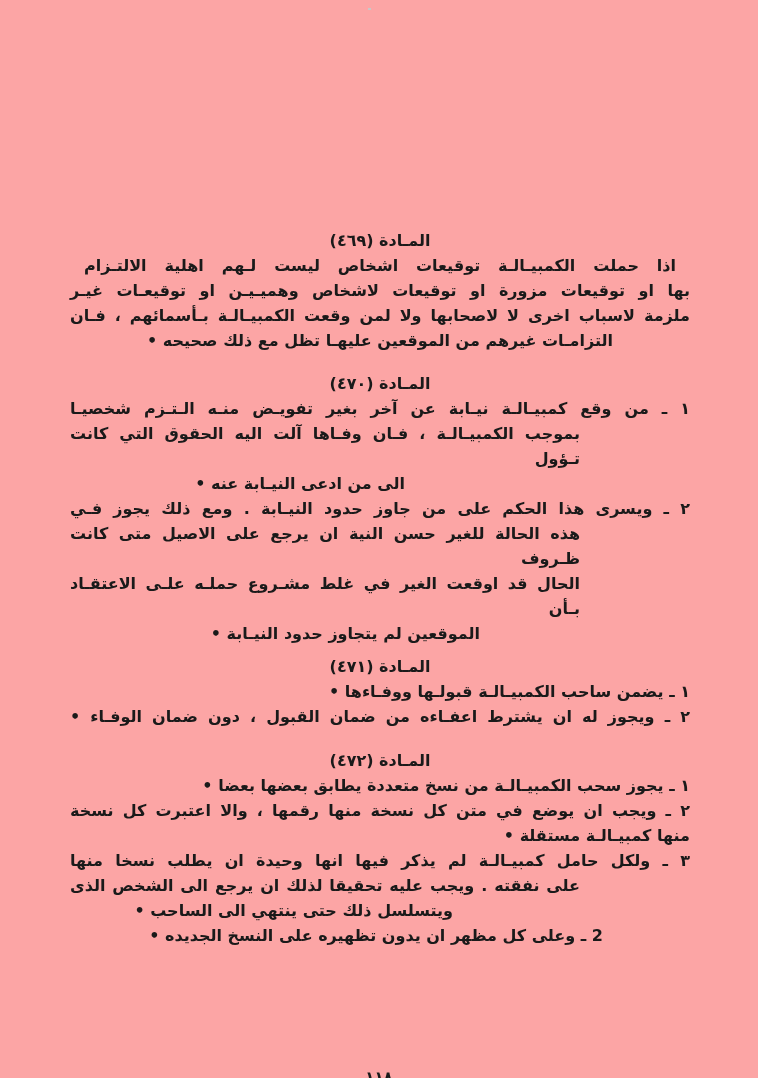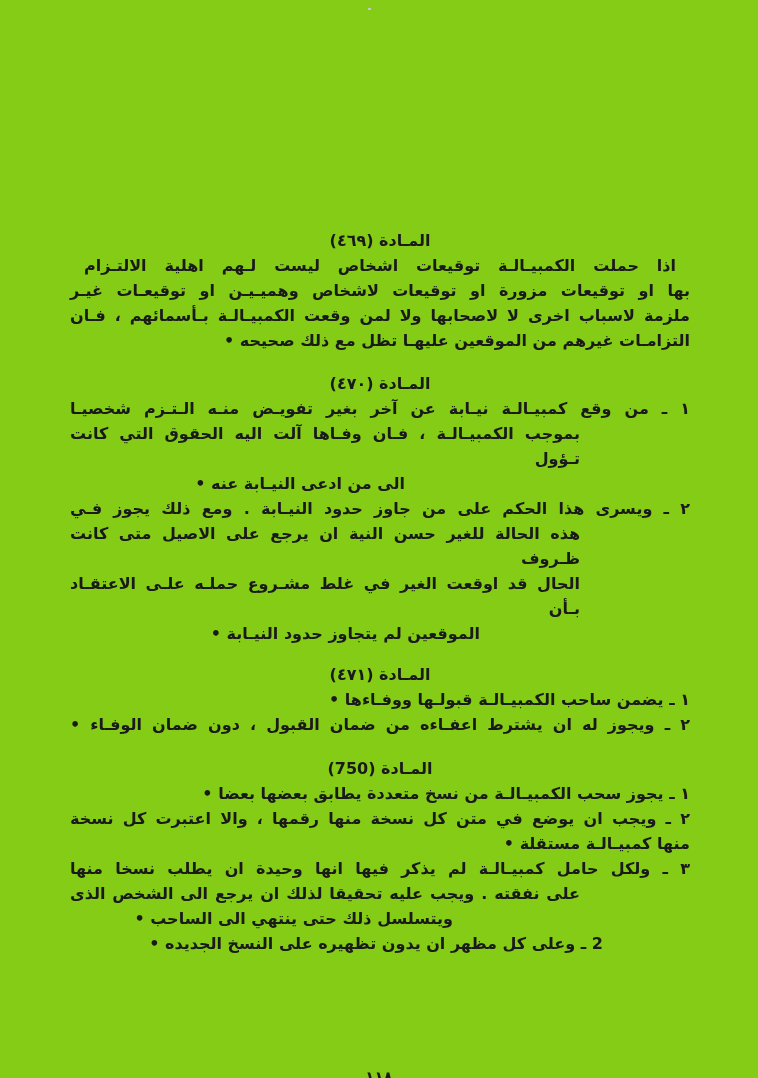--- a/index.html
+++ b/index.html
@@ -5,21 +5,21 @@
   html, body {
     margin: 0;
     padding: 0;
     background: #e8e8e8;
   }
   .page {
     position: relative;
     width: 758px;
     height: 1078px;
     margin: 0 auto;
-    background: #84cc16;
+    background: #fca5a5;
     overflow: hidden;
     color: #1a1a1a;
     font-family: "DejaVu Sans", sans-serif;
     font-weight: bold;
   }
   .speck {
     position: absolute;
     left: 368px;
     top: 8px;
     width: 3px;
@@ -30,38 +30,38 @@
     position: absolute;
     top: 228px;
     left: 70px;
     width: 620px;
     direction: rtl;
     font-size: 16px;
     line-height: 25px;
   }
   
   #doc-content > div:nth-child(2) { margin-top: 18px; }
-  #doc-content > div:nth-child(3) { margin-top: 16px; }
+  #doc-content > div:nth-child(3) { margin-top: 8px; }
   #doc-content > div:nth-child(4) { margin-top: 19px; }
   #doc-content > div:nth-child(5) { margin-top: 0; }
 
   .h, .section-title {
     text-align: center;
   }
   .ln { }
   
   .j  { text-align: justify; text-align-last: justify; text-justify: inter-word; }
   
   .ji { text-align: justify; text-align-last: justify; text-justify: inter-word; padding: 0 14px; }
   
   .jr { text-align: justify; text-align-last: justify; text-justify: inter-word; margin-right: 110px; }
   
   .r  { text-align: right; }
   
-  .c  { text-align: right; }
+  .c  { text-align: center; }
   
   .rm85  { text-align: right; margin-right: 87px;  }
   .rm160 { text-align: right; }
   .rm210 { text-align: right; margin-right: 210px; }
   .rm237 { text-align: right; margin-right: 237px; }
   .rm285 { text-align: right; margin-right: 285px; }
 
   .page-number {
     position: absolute;
     top: 1068px;
@@ -95,21 +95,21 @@
         <div class="ln jr">هذه الحالة للغير حسن النية ان يرجع على الاصيل متى كانت ظـروف</div>
         <div class="ln jr">الحال قد اوقعت الغير في غلط مشـروع حملـه علـى الاعتقـاد بـأن</div>
         <div class="ln rm210">الموقعين لم يتجاوز حدود النيـابة •</div>
       </div>
       <div class="article">
         <div class="h">المـادة (٤٧١)</div>
         <div class="ln r">١ ـ يضمن ساحب الكمبيـالـة قبولـها ووفـاءها •</div>
         <div class="ln j">٢ ـ ويجوز له ان يشترط اعفـاءه من ضمان القبول ، دون ضمان الوفـاء •</div>
       </div>
       <div class="article">
-        <div class="h">المـادة (750)</div>
+        <div class="h">المـادة (٤٧٢)</div>
         <div class="ln r">١ ـ يجوز سحب الكمبيـالـة من نسخ متعددة يطابق بعضها بعضا •</div>
         <div class="ln j">٢ ـ ويجب ان يوضع في متن كل نسخة منها رقمها ، والا اعتبرت كل نسخة</div>
         <div class="ln rm160">منها كمبيـالـة مستقلة •</div>
         <div class="ln j">٣ ـ ولكل حامل كمبيـالـة لم يذكر فيها انها وحيدة ان يطلب نسخا منها</div>
         <div class="ln jr">على نفقته . ويجب عليه تحقيقا لذلك ان يرجع الى الشخص الذى</div>
         <div class="ln rm237">ويتسلسل ذلك حتى ينتهي الى الساحب •</div>
         <div class="ln rm85">2 ـ وعلى كل مظهر ان يدون تظهيره على النسخ الجديده •</div>
       </div>
     </div>
   <div class="page-number">١١٨</div>

